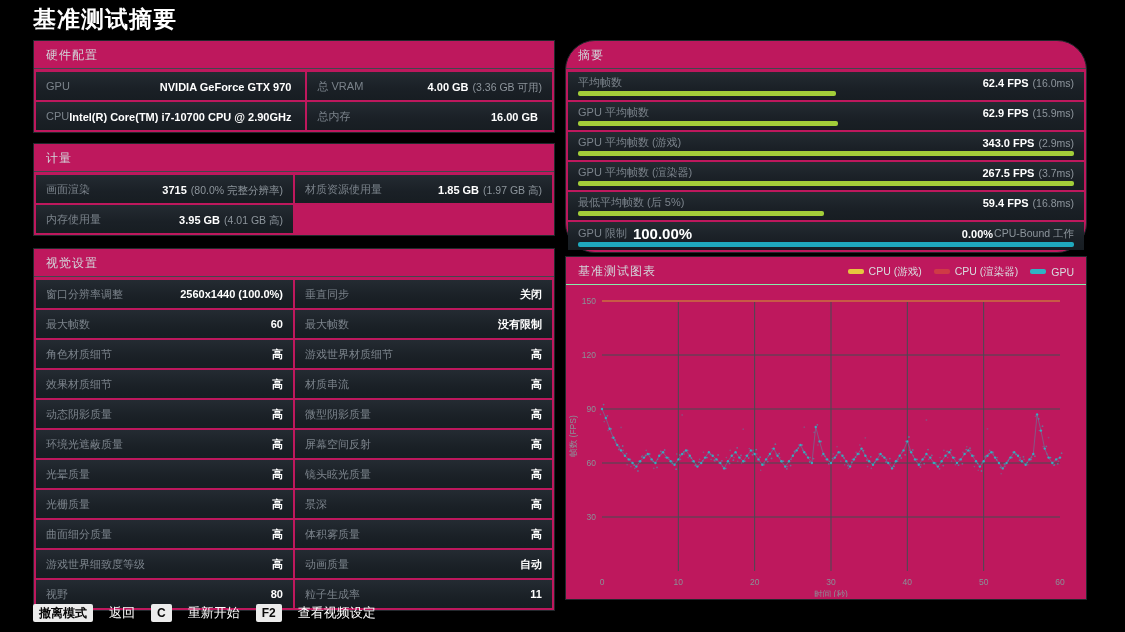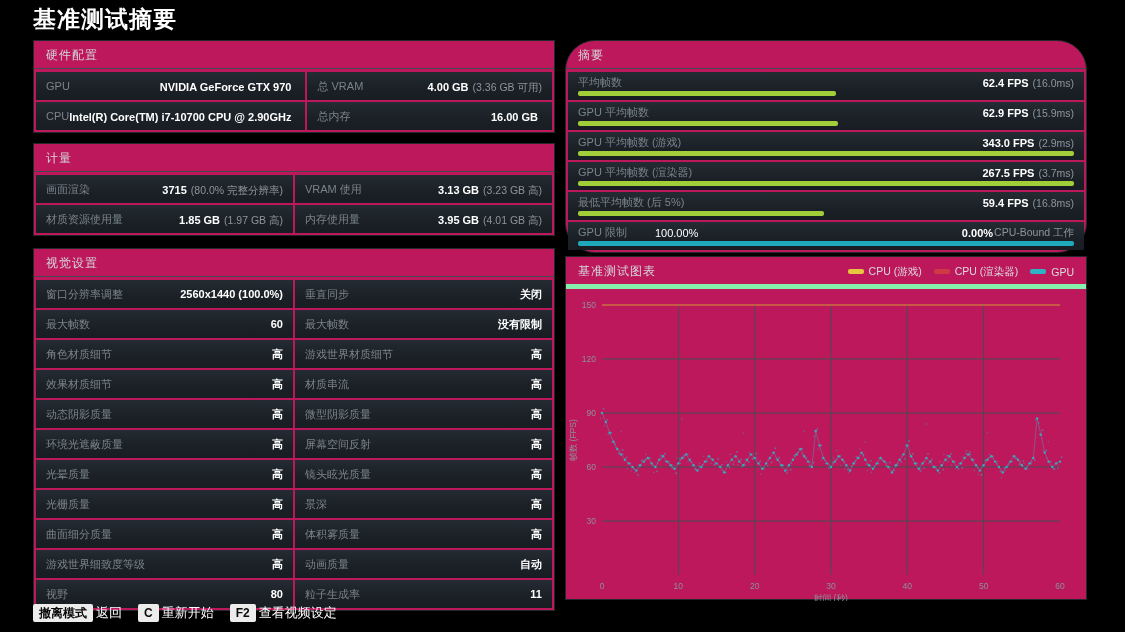--- a/index.html
+++ b/index.html
@@ -17,36 +17,36 @@
   .cell{height:28px;display:flex;align-items:center;justify-content:space-between;
         padding:0 10px;background:linear-gradient(180deg,#242b32 0%,#1a2026 60%,#171d22 100%);}
   .lbl{color:#7b838b;font-size:11px;white-space:nowrap;}
   .rhs{white-space:nowrap;}
   .val{color:#fff;font-size:11px;font-weight:bold;}
   .note{color:#8d959c;font-size:10.5px;margin-left:4px;}
   
   .srow{height:28px;background:linear-gradient(180deg,#242b32 0%,#1a2026 60%,#171d22 100%);
         padding:3px 10px 0;display:flex;flex-direction:column;justify-content:space-between;}
   .srow-text{display:flex;align-items:center;}
-  .lblx{color:#fff;font-size:11px;font-weight:normal;margin-left:28px;}
+  .lblx{color:#fff;font-size:15px;font-weight:bold;margin-left:6px;}
   .spacer{flex:1;}
   .bar-track{height:5px;margin-bottom:4px;}
   .bar{height:5px;border-radius:2px;}
   
-  .chart-head{display:flex;align-items:center;justify-content:space-between;padding:6px 12px 4px;border-bottom:5px solid #86efac;}
+  .chart-head{display:flex;align-items:center;justify-content:space-between;padding:6px 12px 4px;border-bottom:1px solid #86efac;}
   .chart-title{color:#d2d7db;font-size:12px;letter-spacing:1px;}
   .legend{display:flex;align-items:center;gap:12px;}
   .legend-item{display:flex;align-items:center;gap:5px;}
   .swatch{width:16px;height:5px;border-radius:2px;display:inline-block;}
   .legend-label{color:#d9dde0;font-size:10.5px;}
   #chart-svg{display:block;}
   .tick{fill:#8a9298;font-size:8.5px;font-family:"Liberation Sans","DejaVu Sans",sans-serif;}
   
   #footer{position:absolute;left:33px;top:604px;display:flex;align-items:center;gap:16px;}
-  .fitem{display:flex;align-items:center;gap:3px;cursor:pointer;}
+  .fitem{display:flex;align-items:center;gap:16px;cursor:pointer;}
   .keycap{background:#ececec;color:#0a0a0a;font-size:12px;font-weight:bold;padding:2px 6px;border-radius:2px;line-height:14px;}
   .flabel{color:#ffffff;font-size:13px;}
 </style>
 </head>
 <body>
 
 <div id="screen">
 
   <div class="page-title">基准测试摘要</div>
 
@@ -73,24 +73,20 @@
         </div>
       </div>
     </div>
 
     <div class="panel" style="top:103px;">
       <div class="panel-header">计量</div>
       <div class="rows">
         <div class="cell">
           <span class="lbl">画面渲染</span>
           <span class="rhs"><span class="val">3715</span><span class="note">(80.0% 完整分辨率)</span></span>
-        </div>
-        <div class="cell">
-          <span class="lbl">VRAM 使用</span>
-          <span class="rhs"><span class="val">3.13 GB</span><span class="note">(3.23 GB 高)</span></span>
         </div>
         <div class="cell">
           <span class="lbl">材质资源使用量</span>
           <span class="rhs"><span class="val">1.85 GB</span><span class="note">(1.97 GB 高)</span></span>
         </div>
         <div class="cell">
           <span class="lbl">内存使用量</span>
           <span class="rhs"><span class="val">3.95 GB</span><span class="note">(4.01 GB 高)</span></span>
         </div>
       </div>

